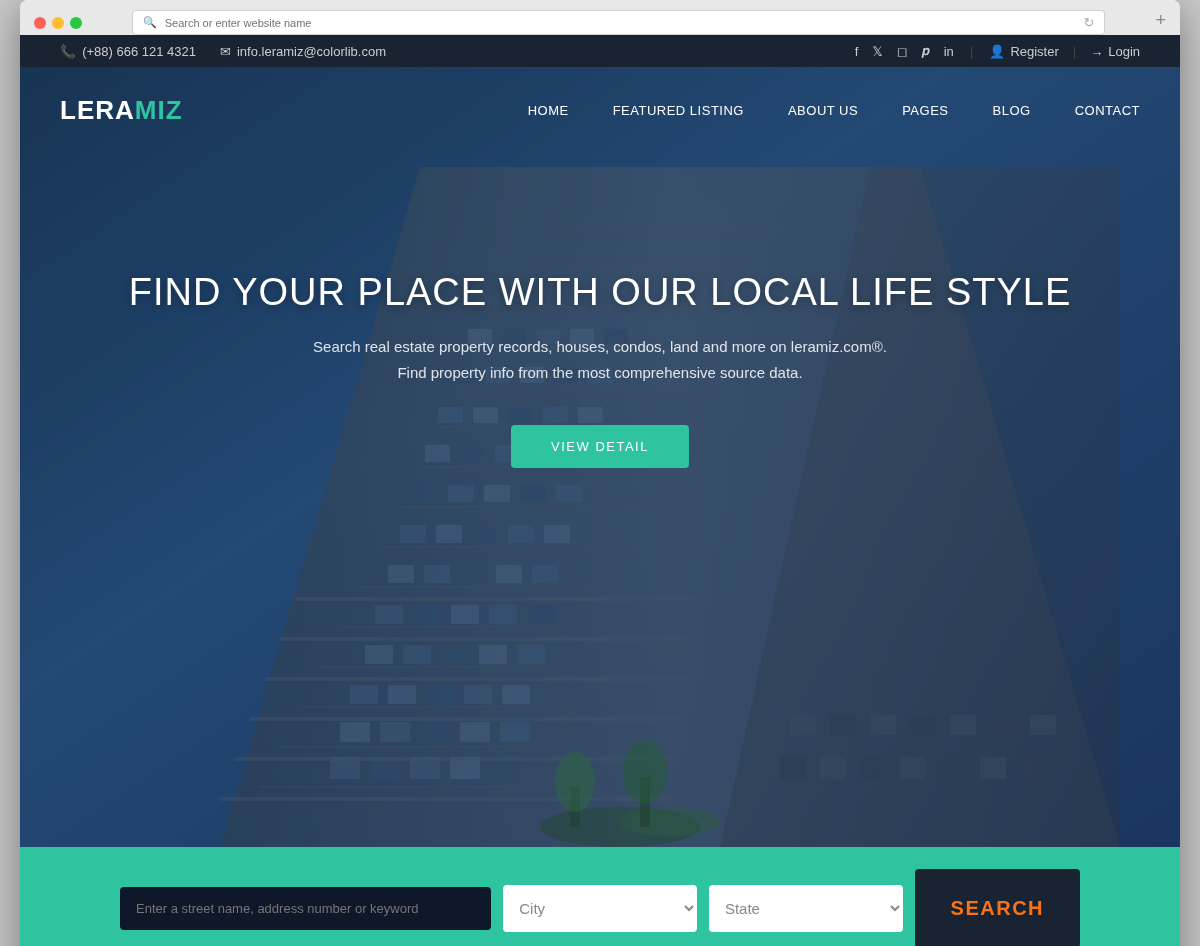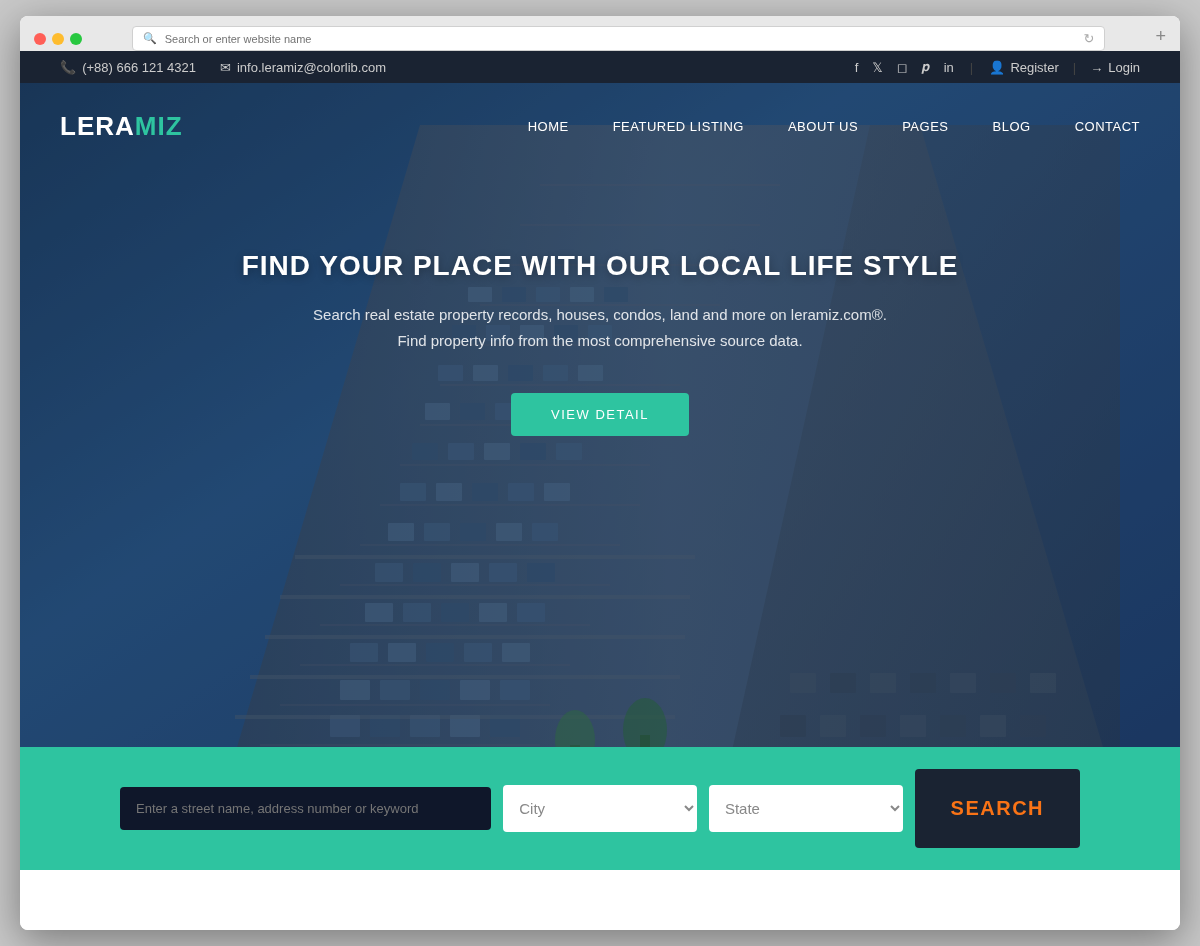--- a/index.html
+++ b/index.html
@@ -76,21 +76,21 @@
     .top-bar-contact { display: flex; align-items: center; gap: 6px; }
     .top-bar-social { display: flex; gap: 14px; align-items: center; color: #ccc; }
     .social-link { color: #ccc; text-decoration: none; font-size: 13px; cursor: pointer; }
     .divider { color: #444; }
     .top-bar-auth { display: flex; gap: 14px; align-items: center; }
     .auth-link { display: flex; align-items: center; gap: 5px; color: #ccc; text-decoration: none; font-size: 13px; cursor: pointer; }
 
     
     .hero {
       position: relative;
-      height: 664px;
+      height: 780px;
       background: linear-gradient(135deg, #1a3a5c 0%, #2a5080 30%, #1e3d6e 60%, #243352 100%);
       overflow: hidden;
     }
 
     
     .navbar {
       position: relative;
       z-index: 10;
       display: flex;
       justify-content: space-between;
@@ -117,26 +117,27 @@
 
     
     .hero-content {
       position: relative;
       z-index: 10;
       text-align: center;
       padding: 80px 40px 40px;
       color: #fff;
     }
     .hero-title {
-      font-size: 28px;
-      font-weight: 700;
+      font-size: 38px;
+      font-weight: 400;
       text-transform: uppercase;
       letter-spacing: 1px;
       margin-bottom: 20px;
       text-shadow: 0 2px 8px rgba(0,0,0,0.3);
+      margin-top: 37px;
     }
     .hero-subtitle {
       font-size: 15px;
       line-height: 1.7;
       color: rgba(255,255,255,0.85);
       max-width: 580px;
       margin: 0 auto 40px;
     }
     .hero-btn {
       display: inline-block;

